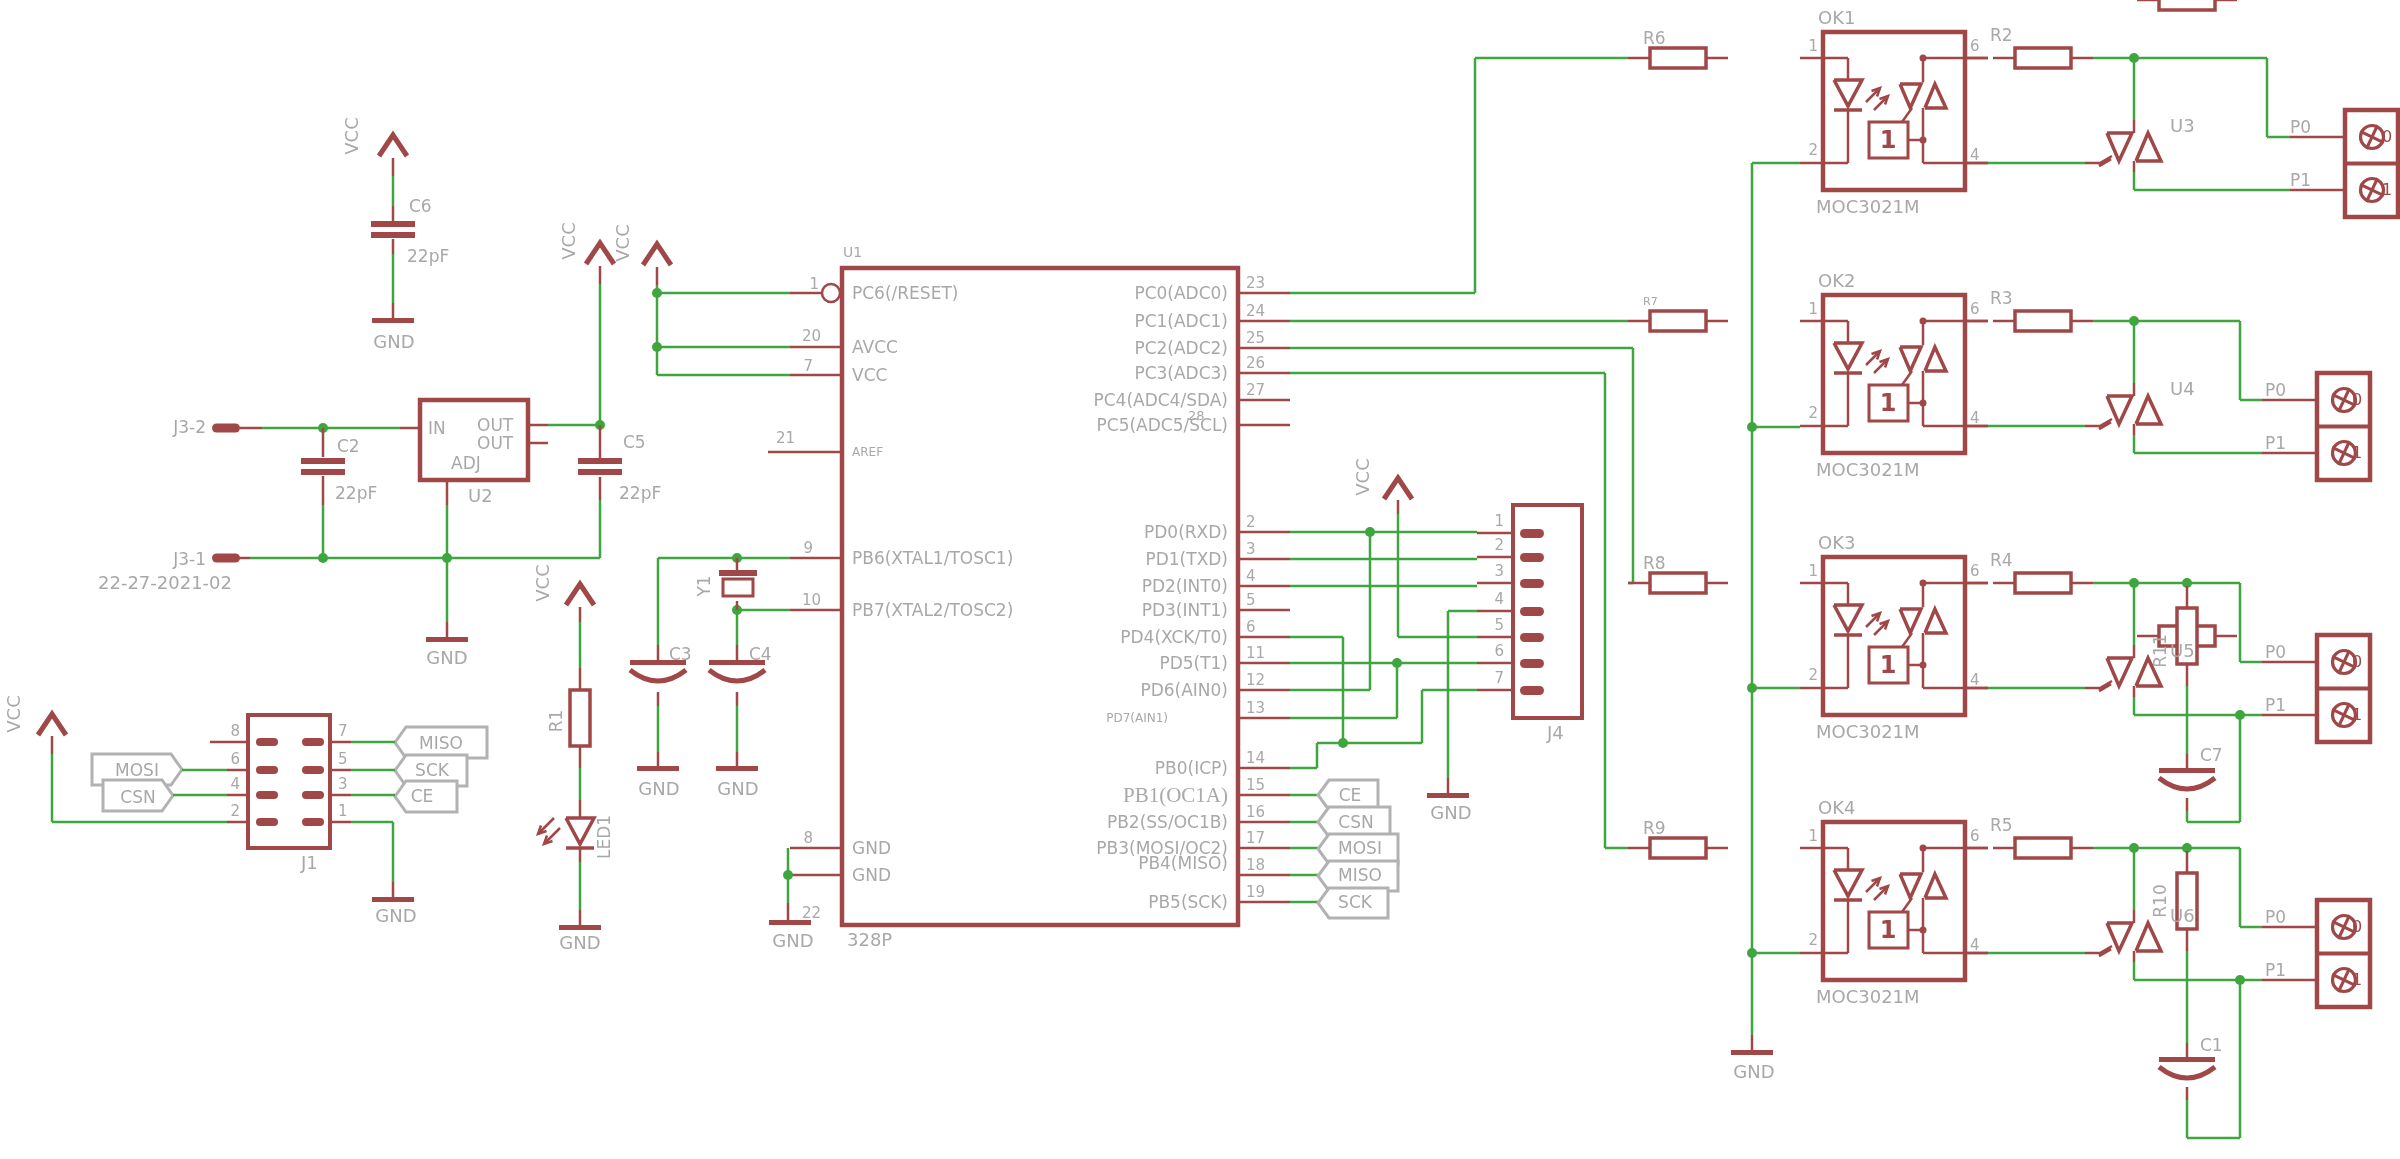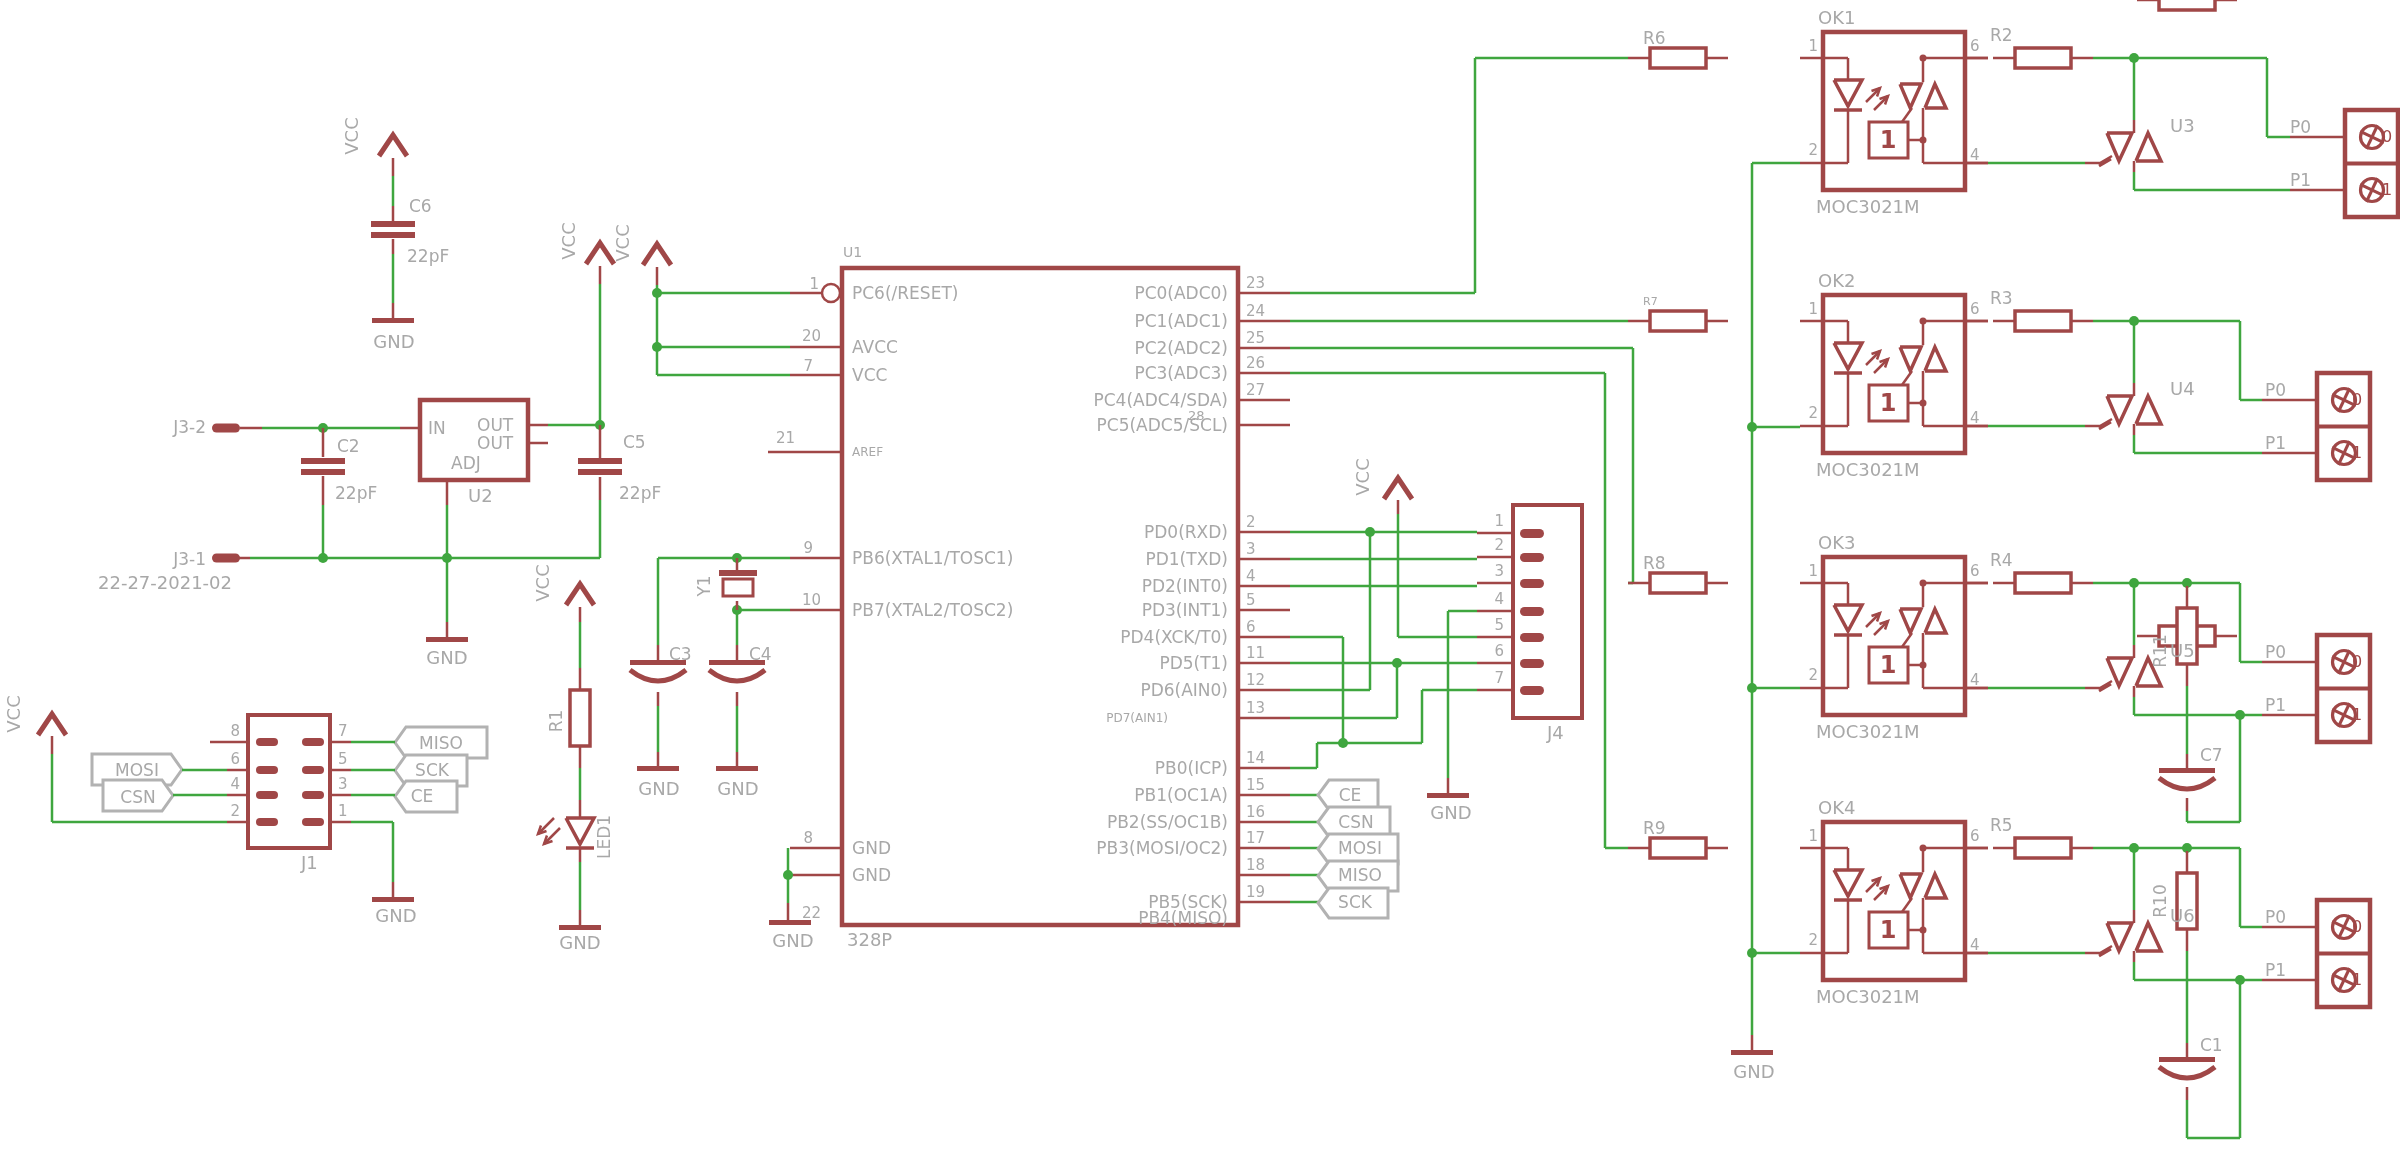--- a/index.html
+++ b/index.html
@@ -599,27 +599,27 @@
       <div class="lbl end" style="left: 1228px; top: 637px; font-size: 17px;">PD4(XCK/T0)</div>
       <div class="lbl" style="left: 1246px; top: 653px; font-size: 15px;">11</div>
       <div class="lbl end" style="left: 1228px; top: 663px; font-size: 17px;">PD5(T1)</div>
       <div class="lbl" style="left: 1246px; top: 680px; font-size: 15px;">12</div>
       <div class="lbl end" style="left: 1228px; top: 690px; font-size: 17px;">PD6(AIN0)</div>
       <div class="lbl" style="left: 1246px; top: 708px; font-size: 15px;">13</div>
       <div class="lbl end" style="left: 1168px; top: 718px; font-size: 12px;">PD7(AIN1)</div>
       <div class="lbl" style="left: 1246px; top: 758px; font-size: 15px;">14</div>
       <div class="lbl end" style="left: 1228px; top: 768px; font-size: 17px;">PB0(ICP)</div>
       <div class="lbl" style="left: 1246px; top: 785px; font-size: 15px;">15</div>
-      <div class="lbl end" style="left: 1228px; top: 795px; font-size: 17px;">PB1(OC1A)</div>
+      <div class="lbl end" style="left: 1228px; top: 795px; font-size: 21px; font-family: Liberation Serif, serif;">PB1(OC1A)</div>
       <div class="lbl" style="left: 1246px; top: 812px; font-size: 15px;">16</div>
       <div class="lbl end" style="left: 1228px; top: 822px; font-size: 17px;">PB2(SS/OC1B)</div>
       <div class="lbl" style="left: 1246px; top: 838px; font-size: 15px;">17</div>
       <div class="lbl end" style="left: 1228px; top: 848px; font-size: 17px;">PB3(MOSI/OC2)</div>
       <div class="lbl" style="left: 1246px; top: 865px; font-size: 15px;">18</div>
-      <div class="lbl end" style="left: 1228px; top: 918px; font-size: 17px;">PB4(MISO)</div>
+      <div class="lbl end" style="left: 1228px; top: 863px; font-size: 17px;">PB4(MISO)</div>
       <div class="lbl" style="left: 1246px; top: 892px; font-size: 15px;">19</div>
       <div class="lbl end" style="left: 1228px; top: 902px; font-size: 17px;">PB5(SCK)</div>
       <div class="lbl mid" style="left: 1350px; top: 795px; font-size: 17px;">CE</div>
       <div class="lbl mid" style="left: 1356px; top: 822px; font-size: 17px;">CSN</div>
       <div class="lbl mid" style="left: 1360px; top: 848px; font-size: 17px;">MOSI</div>
       <div class="lbl mid" style="left: 1360px; top: 875px; font-size: 17px;">MISO</div>
       <div class="lbl mid" style="left: 1355px; top: 902px; font-size: 17px;">SCK</div>
       <div class="lbl end" style="left: 1504px; top: 521px; font-size: 15px;">1</div>
       <div class="lbl end" style="left: 1504px; top: 545px; font-size: 15px;">2</div>
       <div class="lbl end" style="left: 1504px; top: 571px; font-size: 15px;">3</div>

